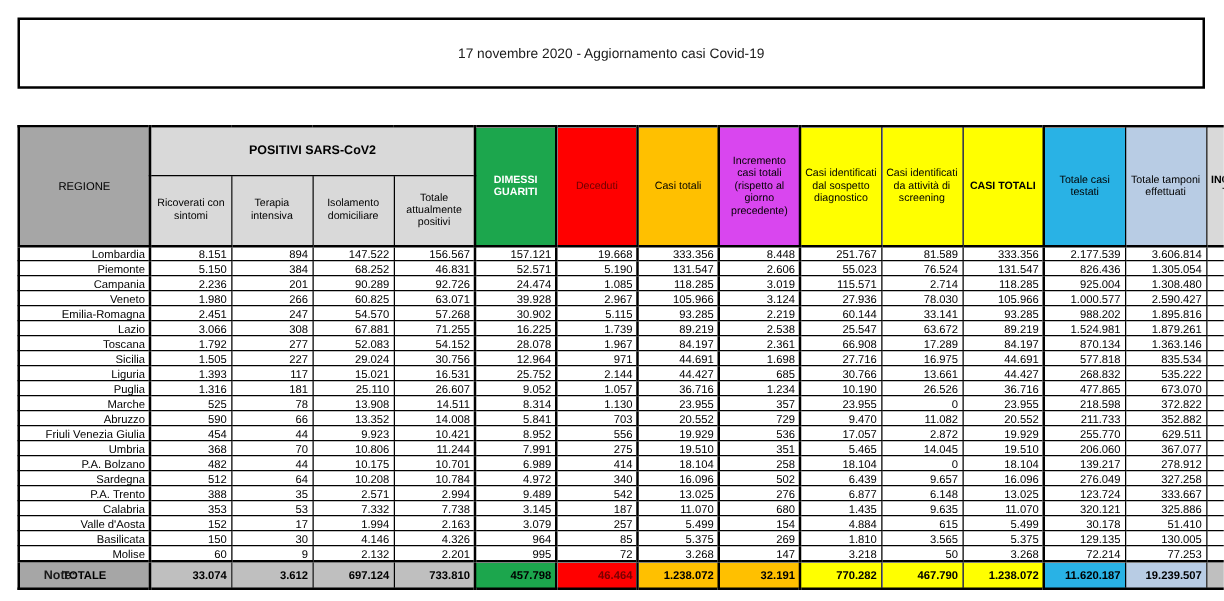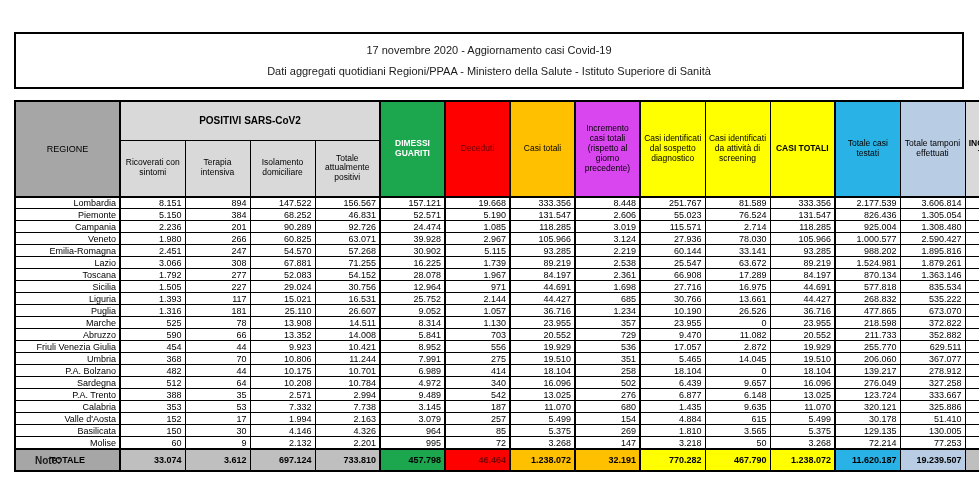--- a/index.html
+++ b/index.html
@@ -1,20 +1,20 @@
 <!DOCTYPE html>
 <html><head>
 <meta charset="utf-8">
 <style>
   * { margin:0; padding:0; box-sizing:border-box; }
   html,body { background:#fff; }
   body { width:979px; height:481px; font-family:"Liberation Sans", sans-serif; color:#000; position:relative; }
 
   .title-box {
-    position:absolute; left:14px; top:32px; width:950px; height:57px;
+    position:absolute; left:14px; top:14px; width:950px; height:57px;
     border:2px solid #000; text-align:center;
     display:flex; flex-direction:column; justify-content:space-evenly;
   }
   .title-box .line { font-size:11px; color:#1a1a1a; }
 
   table.covid {
     position:absolute; left:14px; top:100px;
     border-collapse:collapse; table-layout:fixed; width:950px;
     font-size:9px;
   }
@@ -57,21 +57,20 @@
   tr.total-row td.c12 { background:#B8CCE4; }
   tr.total-row td.c13 { background:#BFBFBF; }
 
   .note { position:absolute; left:35px; top:455px; font-size:10px; font-weight:bold; color:#1a1a1a; }
 </style>
 </head>
 <body>
 
 <div class="title-box">
   <div class="line">17 novembre 2020 - Aggiornamento casi Covid-19</div>
-  <div class="line">Dati aggregati quotidiani Regioni/PPAA - Ministero della Salute - Istituto Superiore di Sanità</div>
 </div>
 
 <table class="covid">
   <colgroup>
     <col class="region-col">
     <col class="num-col">
       <col class="num-col">
       <col class="num-col">
       <col class="num-col">
     <col class="num-col">

